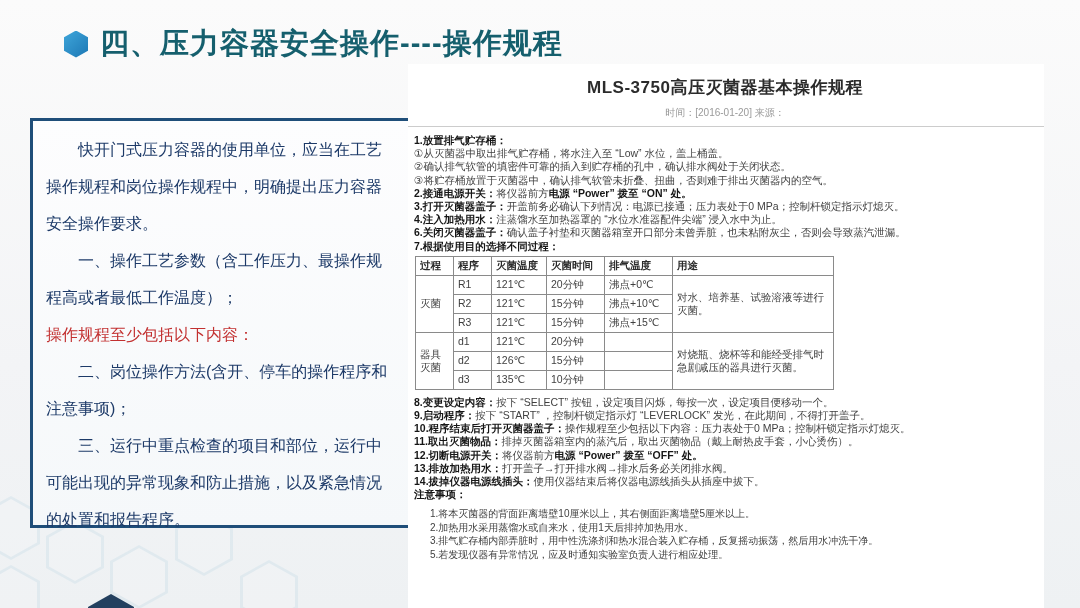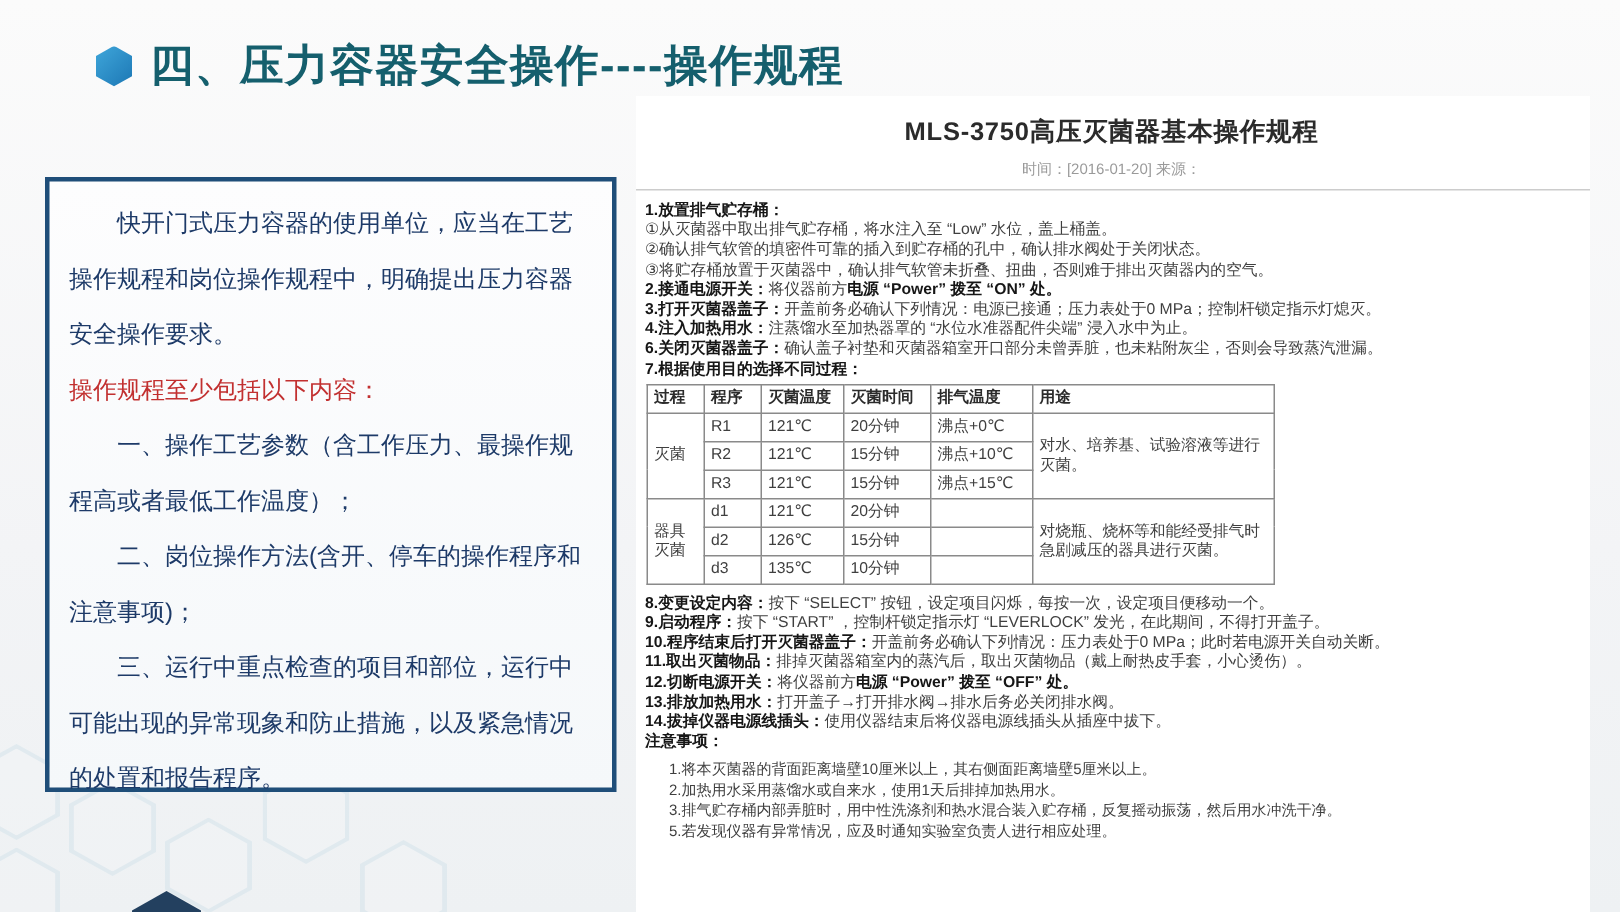--- a/index.html
+++ b/index.html
@@ -28,21 +28,21 @@
     padding:10px 13px 12px 13px;
     font-size:16px;line-height:37px;color:#1d3a68;
   }
   .lp-para{margin:0;}
   .lp-para.indent{text-indent:2em;}
   .lp-para.red{color:#c23030;}
   .lp-para.navy{color:#1d3a68;}
 
   
   .doc-panel{
-    position:absolute;left:424px;top:64px;width:636px;height:544px;
+    position:absolute;left:408px;top:64px;width:636px;height:544px;
     background:#ffffff;box-sizing:border-box;padding:8px 8px 18px 6px;
   }
   .doc-title{margin:4px 0 0 0;text-align:center;font-size:17px;font-weight:bold;color:#2b2b2b;letter-spacing:.5px;}
   .doc-meta{text-align:center;font-size:10px;color:#9a9a9a;margin-top:7px;}
   .doc-sep{border:none;border-top:1px solid #cccccc;margin:6px -8px 7px -6px;}
   .doc-body{font-size:10.5px;line-height:13.2px;color:#3f3f3f;}
   .doc-line{white-space:normal;}
   .doc-line .b{font-weight:bold;color:#161616;}
   table.proc{border-collapse:collapse;margin:3px 0 6px 1px;width:418px;table-layout:fixed;font-size:10.5px;color:#3f3f3f;}
   table.proc th,table.proc td{border:1px solid #8a8a8a;padding:1px 4px;height:16px;text-align:left;font-weight:normal;vertical-align:middle;}
@@ -63,22 +63,22 @@
 <div class="hexo solid" style="left:88px;top:594px;width:46px;height:52px;"></div>
 
 <div class="title-row">
   <span class="hex-bullet"></span>
   <span class="page-title">四、压力容器安全操作----操作规程</span>
 </div>
 
 <div class="left-panel">
   <div>
       <div class="lp-para navy indent">快开门式压力容器的使用单位，应当在工艺操作规程和岗位操作规程中，明确提出压力容器安全操作要求。</div>
+      <div class="lp-para navy indent">一、操作工艺参数（含工作压力、最操作规程高或者最低工作温度）；</div>
       <div class="lp-para red">操作规程至少包括以下内容：</div>
-      <div class="lp-para navy indent">一、操作工艺参数（含工作压力、最操作规程高或者最低工作温度）；</div>
       <div class="lp-para navy indent">二、岗位操作方法(含开、停车的操作程序和注意事项)；</div>
       <div class="lp-para navy indent">三、运行中重点检查的项目和部位，运行中可能出现的异常现象和防止措施，以及紧急情况的处置和报告程序。</div>
     </div>
 </div>
 
 <div class="doc-panel">
   <h2 class="doc-title">MLS-3750高压灭菌器基本操作规程</h2>
   <div class="doc-meta">时间：[2016-01-20] 来源：</div>
   <hr class="doc-sep">
   <div class="doc-body">
@@ -149,21 +149,21 @@
             <td>d3</td>
             <td>135℃</td>
             <td>10分钟</td>
             <td></td>
           </tr>
         </tbody>
     </table>
     <div>
         <div class="doc-line"><span class="b">8.变更设定内容：</span><span>按下 “SELECT” 按钮，设定项目闪烁，每按一次，设定项目便移动一个。</span></div>
         <div class="doc-line"><span class="b">9.启动程序：</span><span>按下 “START” ，控制杆锁定指示灯 “LEVERLOCK” 发光，在此期间，不得打开盖子。</span></div>
-        <div class="doc-line"><span class="b">10.程序结束后打开灭菌器盖子：</span><span>开盖前务必确认下列情况：压力表处于0 MPa；此时若电源开关自动关断。</span></div>
+        <div class="doc-line"><span class="b">10.程序结束后打开灭菌器盖子：</span><span>操作规程至少包括以下内容：压力表处于0 MPa；控制杆锁定指示灯熄灭。</span></div>
         <div class="doc-line"><span class="b">11.取出灭菌物品：</span><span>排掉灭菌器箱室内的蒸汽后，取出灭菌物品（戴上耐热皮手套，小心烫伤）。</span></div>
         <div class="doc-line"><span class="b">12.切断电源开关：</span><span>将仪器前方</span><span class="b">电源 “Power” 拨至 “OFF” 处。</span></div>
         <div class="doc-line"><span class="b">13.排放加热用水：</span><span>打开盖子→打开排水阀→排水后务必关闭排水阀。</span></div>
         <div class="doc-line"><span class="b">14.拔掉仪器电源线插头：</span><span>使用仪器结束后将仪器电源线插头从插座中拔下。</span></div>
         <div class="doc-line"><span class="b">注意事项：</span></div>
       </div>
     <div class="doc-notes">
         <div class="note">1.将本灭菌器的背面距离墙壁10厘米以上，其右侧面距离墙壁5厘米以上。</div>
         <div class="note">2.加热用水采用蒸馏水或自来水，使用1天后排掉加热用水。</div>
         <div class="note">3.排气贮存桶内部弄脏时，用中性洗涤剂和热水混合装入贮存桶，反复摇动振荡，然后用水冲洗干净。</div>

